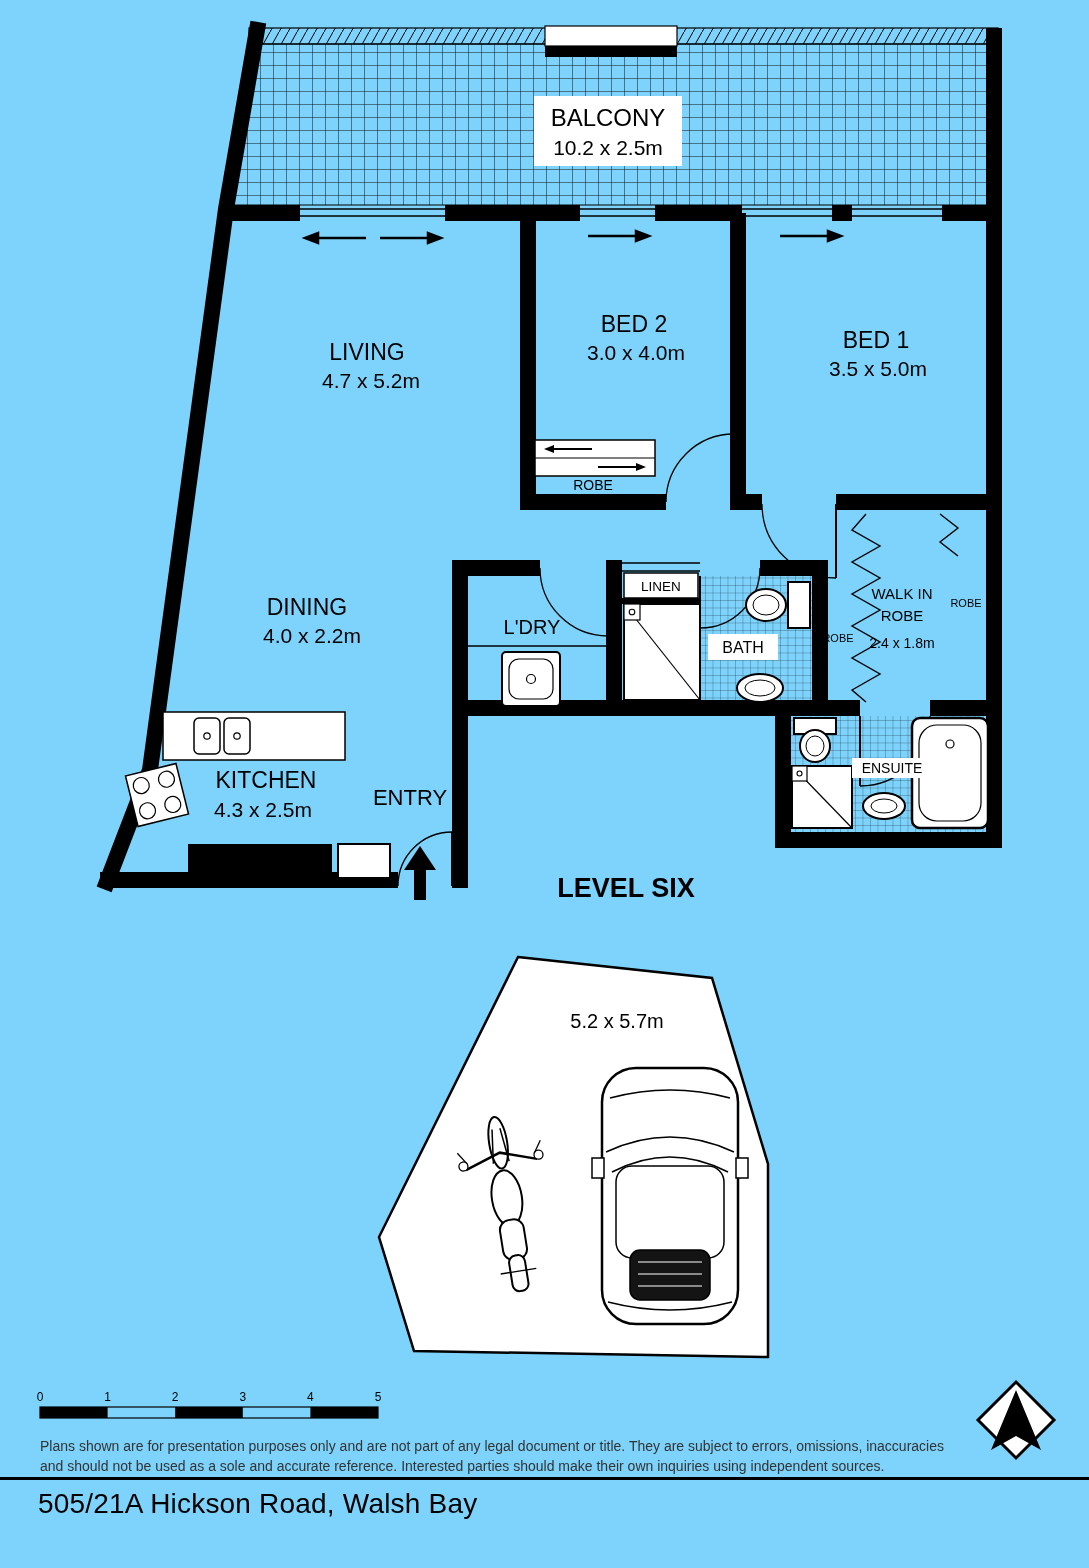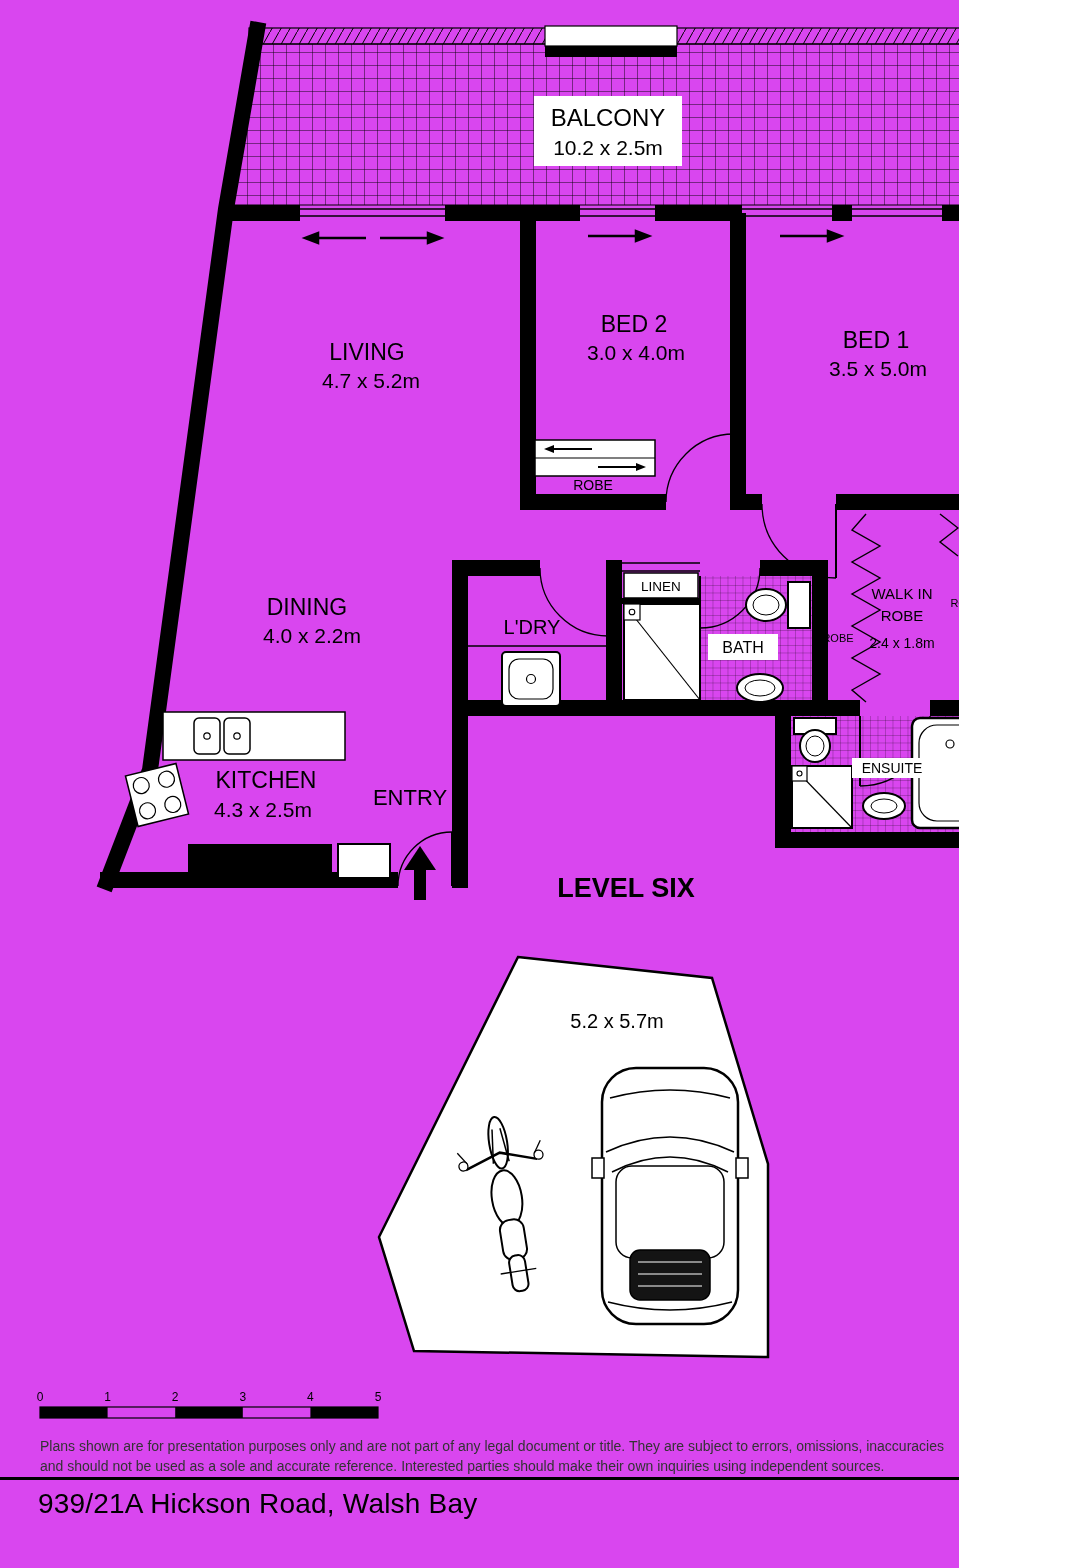--- a/index.html
+++ b/index.html
@@ -1,16 +1,16 @@
 <!DOCTYPE html>
 <html><head>
 <meta charset="utf-8">
 <style>
   html,body{margin:0;padding:0;background:#fff;}
-  .page{position:relative;width:959px;height:1568px;background:#d946ef;overflow:hidden;
+  .page{position:relative;width:1089px;height:1568px;background:#7dd3fc;overflow:hidden;
         font-family:"Liberation Sans", sans-serif;}
   svg{position:absolute;left:0;top:0;}
   svg text{font-family:"Liberation Sans", sans-serif;fill:#000;}
   .room-name{font-size:23px;}
   .room-dims{font-size:21px;}
   .tiny-label{font-size:11px;}
   .disclaimer{position:absolute;left:40px;top:1437px;width:920px;font-size:14px;
               line-height:1.4;color:#333;}
   .divider{position:absolute;left:0;top:1477px;width:1089px;height:3px;background:#000;}
   .address{position:absolute;left:38px;top:1488px;font-size:28px;color:#000;letter-spacing:0.2px;}
@@ -272,15 +272,15 @@
 
   <g>
     <polygon points="1016,1382 1054,1420 1016,1458 978,1420" fill="#fff" stroke="#000" stroke-width="3"></polygon>
     <polygon points="1016,1390 1041,1450 1016,1436 991,1450" fill="#000"></polygon>
     <text x="1016" y="1431" font-size="13" font-weight="bold" fill="#fff" text-anchor="middle">N</text>
   </g>
 </svg>
 
 <div class="disclaimer">Plans shown are for presentation purposes only and are not part of any legal document or title. They are subject to errors, omissions, inaccuracies and should not be used as a sole and accurate reference. Interested parties should make their own inquiries using independent sources.</div>
 <div class="divider"></div>
-<div class="address">939/21A Hickson Road, Walsh Bay</div>
+<div class="address">505/21A Hickson Road, Walsh Bay</div>
 
 </div>
 
 </body></html>

